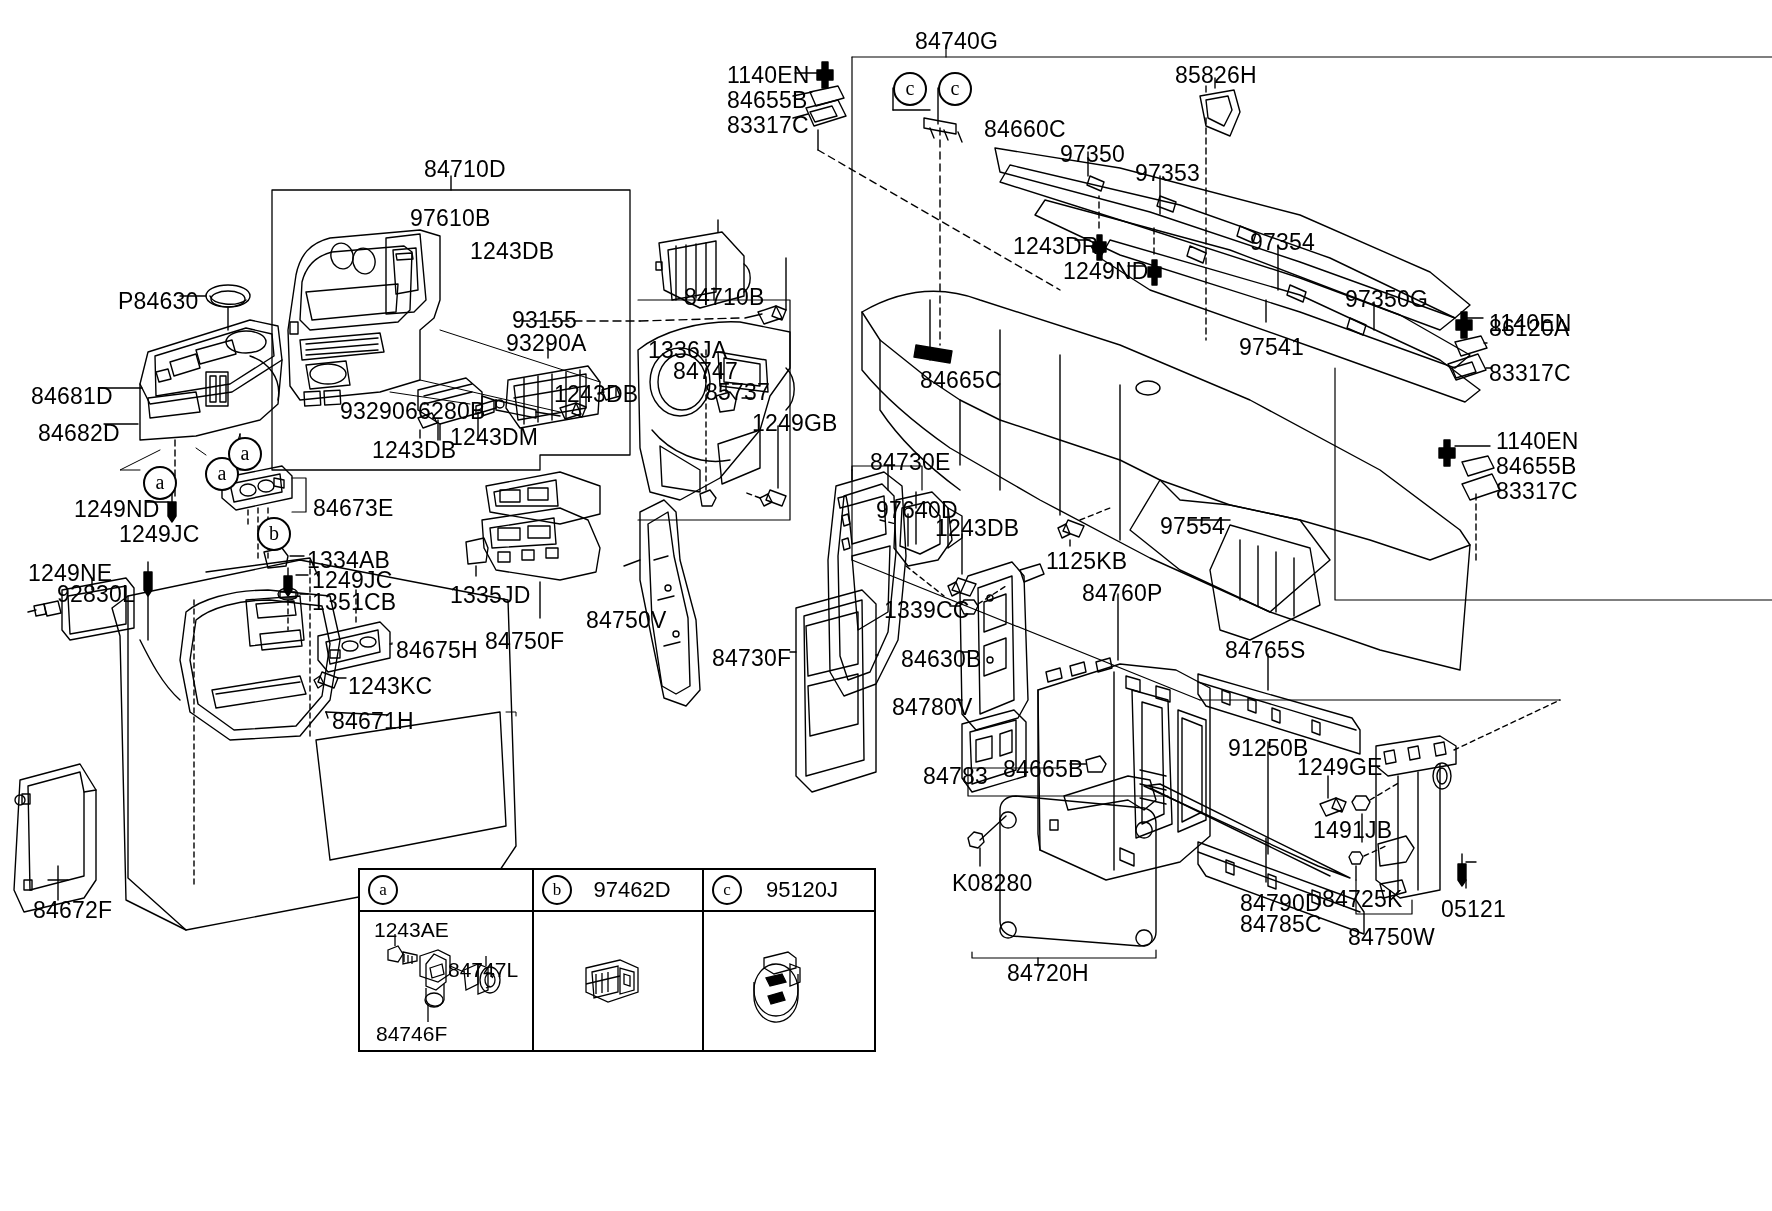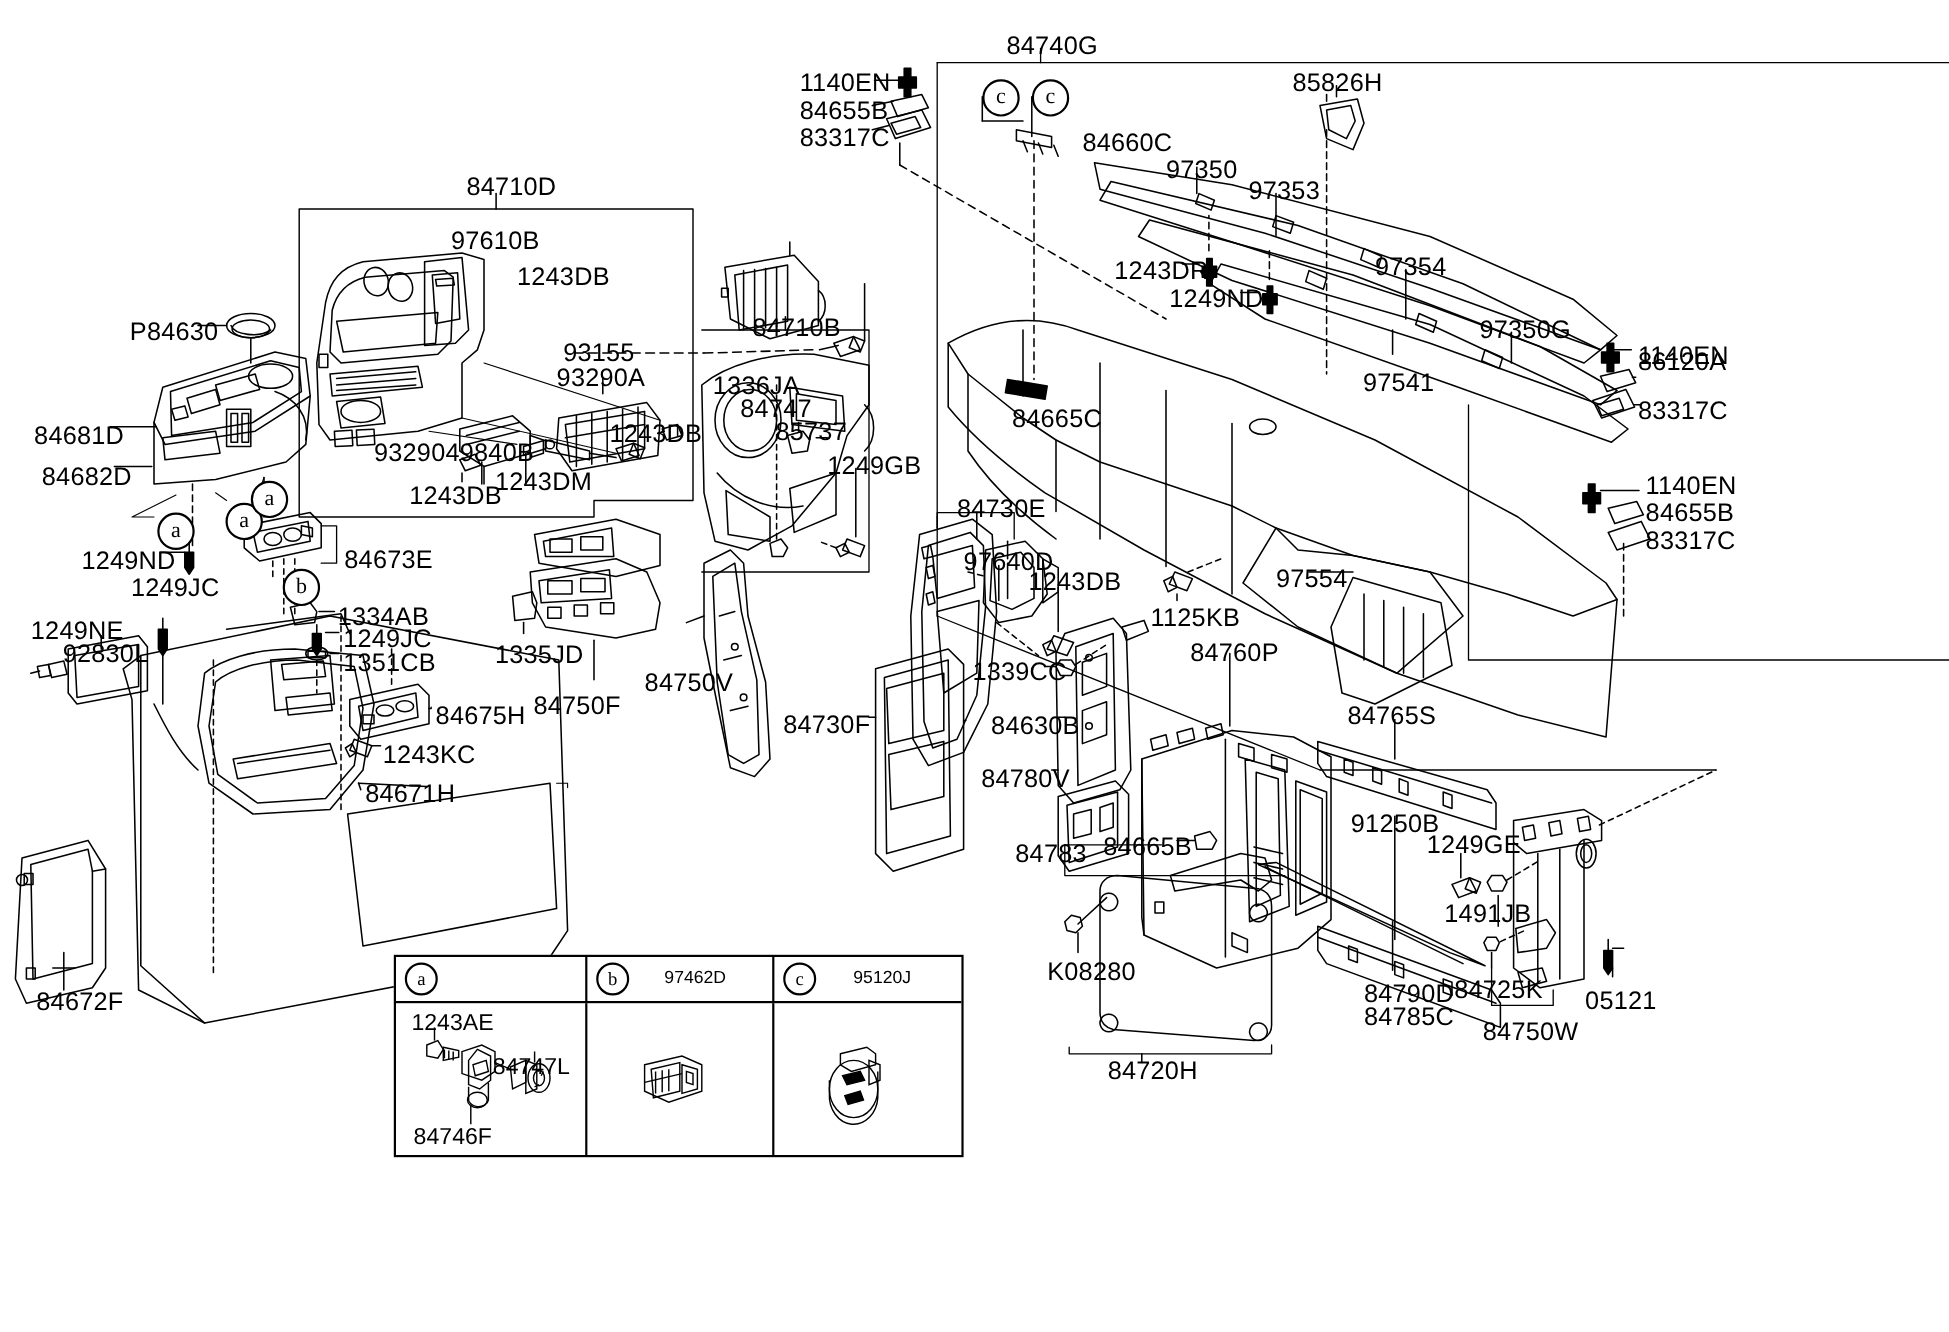--- a/index.html
+++ b/index.html
@@ -14,21 +14,21 @@
   
   #legend{position:absolute;left:358px;top:868px;width:514px;height:180px;border:2px solid #000;background:#fff;}
   #legend .row1{display:flex;height:40px;border-bottom:2px solid #000;}
   #legend .row2{display:flex;height:138px;}
   #legend .c1{width:172px;border-right:2px solid #000;position:relative;}
   #legend .c2{width:168px;border-right:2px solid #000;position:relative;}
   #legend .c3{width:168px;position:relative;}
   #legend .hd{display:flex;align-items:center;height:100%;}
   #legend .mk{width:26px;height:26px;border:2px solid #000;border-radius:50%;margin-left:8px;
        font-size:17px;line-height:25px;text-align:center;font-family:"Liberation Serif",serif;}
-  #legend .hdtxt{flex:1;text-align:center;font-size:16px;padding-right:10px;}
+  #legend .hdtxt{flex:1;text-align:center;font-size:22px;padding-right:10px;}
   .cellnum{position:absolute;font-size:21px;}
 </style>
 </head>
 <body>
 
 <div id="sheet">
 
   <svg class="art" viewBox="0 0 1772 1211">
     <g fill="none" stroke="#000" stroke-width="1.4" stroke-linejoin="round" stroke-linecap="round">
 
@@ -502,21 +502,21 @@
   <div class="lbl" style="left:920px;top:367px">84665C</div>
   <div class="lbl" style="left:1160px;top:513px">97554</div>
 
   <div class="lbl" style="left:424px;top:156px">84710D</div>
   <div class="lbl" style="left:410px;top:205px">97610B</div>
   <div class="lbl" style="left:470px;top:238px">1243DB</div>
   <div class="lbl" style="left:512px;top:307px">93155</div>
   <div class="lbl" style="left:506px;top:330px">93290A</div>
   <div class="lbl" style="left:554px;top:381px">1243DB</div>
   <div class="lbl" style="left:340px;top:398px">93290</div>
-  <div class="lbl" style="left:405px;top:398px">49840B</div>
+  <div class="lbl" style="left:405px;top:398px">66280B</div>
   <div class="lbl" style="left:372px;top:437px">1243DB</div>
   <div class="lbl" style="left:450px;top:424px">1243DM</div>
 
   <div class="lbl" style="left:118px;top:288px">P84630</div>
   <div class="lbl" style="left:31px;top:383px">84681D</div>
   <div class="lbl" style="left:38px;top:420px">84682D</div>
   <div class="lbl" style="left:74px;top:496px">1249ND</div>
   <div class="lbl" style="left:119px;top:521px">1249JC</div>
   <div class="lbl" style="left:313px;top:495px">84673E</div>
   <div class="lbl" style="left:307px;top:547px">1334AB</div>

